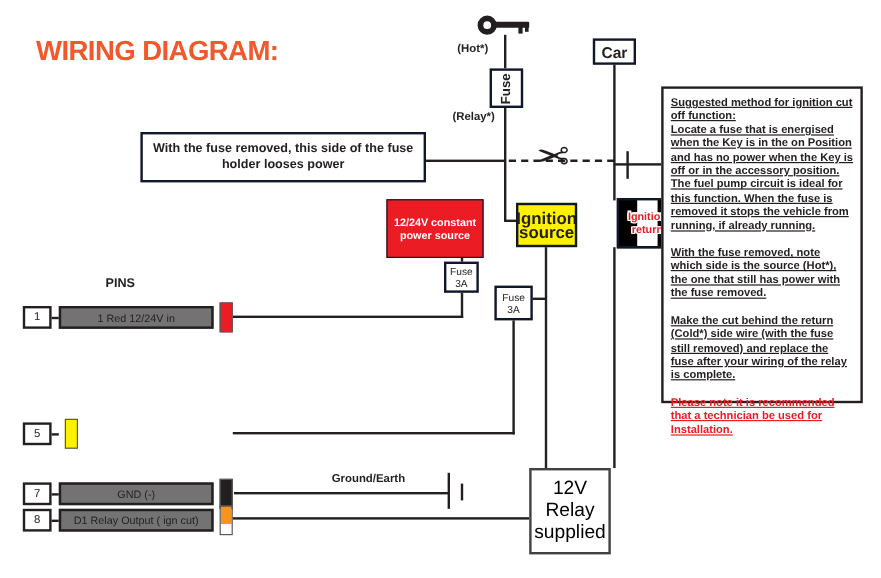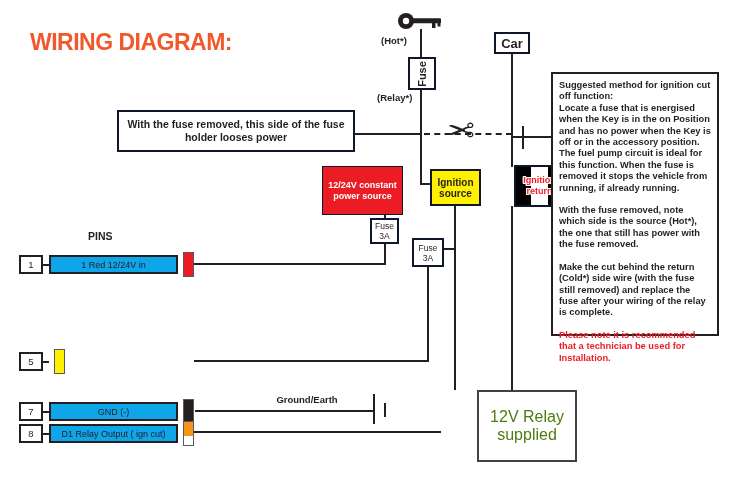--- a/index.html
+++ b/index.html
@@ -22,45 +22,45 @@
   #cold-label{left:377px;top:92px;font-size:9.5px;}
   #inline-fuse-box{left:408px;top:57px;width:28px;height:33px;}
   #inline-fuse-box span{display:block;transform:rotate(-90deg);font-weight:bold;font-size:11px;white-space:nowrap;}
   #car-box{left:494px;top:32px;width:36px;height:22px;font-weight:bold;font-size:13px;border-width:2.5px;}
   #cut-instruction{left:426px;top:95px;width:88px;text-align:center;font-size:8px;font-weight:bold;line-height:9.5px;z-index:3;}
   #scissors-icon{left:447px;top:114px;font-size:33px;line-height:33px;transform:scaleX(-1);z-index:3;color:#231F20;}
   
   #callout-note{left:117px;top:110px;width:238px;height:42px;font-size:10.5px;font-weight:bold;line-height:13px;padding:2px 8px;}
   
   #constant-power-box{left:322px;top:166px;width:81px;height:49px;background:#EC1C24;border-width:1.5px;color:#fff;font-weight:bold;font-size:9px;line-height:11px;padding:2px;}
-  #ignition-source-box{left:430px;top:169px;width:51px;height:37px;background:#FFF100;font-weight:bold;font-size:10px;line-height:11px;}
+  #ignition-source-box{left:430px;top:169px;width:51px;height:37px;background:#FFF100;font-weight:bold;font-size:14px;line-height:11px;}
   #ignition-return-box{left:514px;top:165px;width:51px;height:42px;background:#000000;}
   #ignition-return-stripe{position:absolute;left:15px;top:0;width:17px;height:100%;background:#fff;}
   #ignition-return-box .rtxt{
     position:relative;z-index:2;color:#EC1C24;font-weight:bold;font-size:9px;line-height:11px;text-align:center;
     text-shadow:-1px 0 #fff,1px 0 #fff,0 -1px #fff,0 1px #fff,-1px -1px #fff,1px 1px #fff,-1px 1px #fff,1px -1px #fff;
   }
   #fuse1-box{left:370px;top:218px;width:29px;height:26px;font-size:8.5px;line-height:10px;}
   #fuse2-box{left:412px;top:238px;width:32px;height:29px;font-size:8.5px;line-height:10px;}
-  #relay-box{left:441px;top:390px;width:100px;height:72px;border-color:#414042;color:#4d7c0f;font-size:16px;line-height:18px;margin-left:36px;}
+  #relay-box{left:441px;top:390px;width:68px;height:72px;border-color:#414042;color:#000000;font-size:16px;line-height:18px;}
   
   #instructions-panel{
     position:absolute;left:551px;top:72px;width:168px;height:264px;box-sizing:border-box;
     border:2px solid #231F20;background:#fff;padding:6px 6px;z-index:2;
     font-size:9.3px;line-height:11.4px;font-weight:bold;
   }
-  #instructions-panel p{margin:0 0 11px 0;}
+  #instructions-panel p{margin:0 0 11px 0;text-decoration:underline;}
   #instructions-panel .head{margin:0;}
   #instructions-panel .warn{color:#EC1C24;margin:0;}
   
   #pins-heading{left:88px;top:230px;font-size:10.5px;}
   .pin-row{position:absolute;left:19px;height:25px;display:flex;align-items:center;z-index:2;}
   .pin-num{box-sizing:border-box;width:24px;height:19px;border:2px solid #231F20;background:#fff;display:flex;align-items:center;justify-content:center;font-size:9.5px;}
   .pin-stub{width:6px;height:2px;background:#231F20;}
-  .pin-label{box-sizing:border-box;width:129px;height:19px;border:2px solid #231F20;background:#0ea5e9;display:flex;align-items:center;justify-content:center;font-size:9px;white-space:nowrap;}
+  .pin-label{box-sizing:border-box;width:129px;height:19px;border:2px solid #231F20;background:#737373;display:flex;align-items:center;justify-content:center;font-size:9px;white-space:nowrap;}
   .pin-conn{box-sizing:border-box;width:11px;height:25px;border:1px solid #58595B;margin-left:5px;}
   .conn-1{background:#EC1C24;}
   .conn-5{background:#FFF100;}
   .conn-7{background:#231F20;}
   .conn-8{background:linear-gradient(#F7941D 0 62%,#fff 62% 100%);}
   #row-1{top:252px;} #row-5{top:349px;} #row-7{top:399px;} #row-8{top:421px;}
   #ground-label{left:257px;top:394px;width:100px;text-align:center;font-size:9.5px;}
 </style>
 </head>
 <body>

